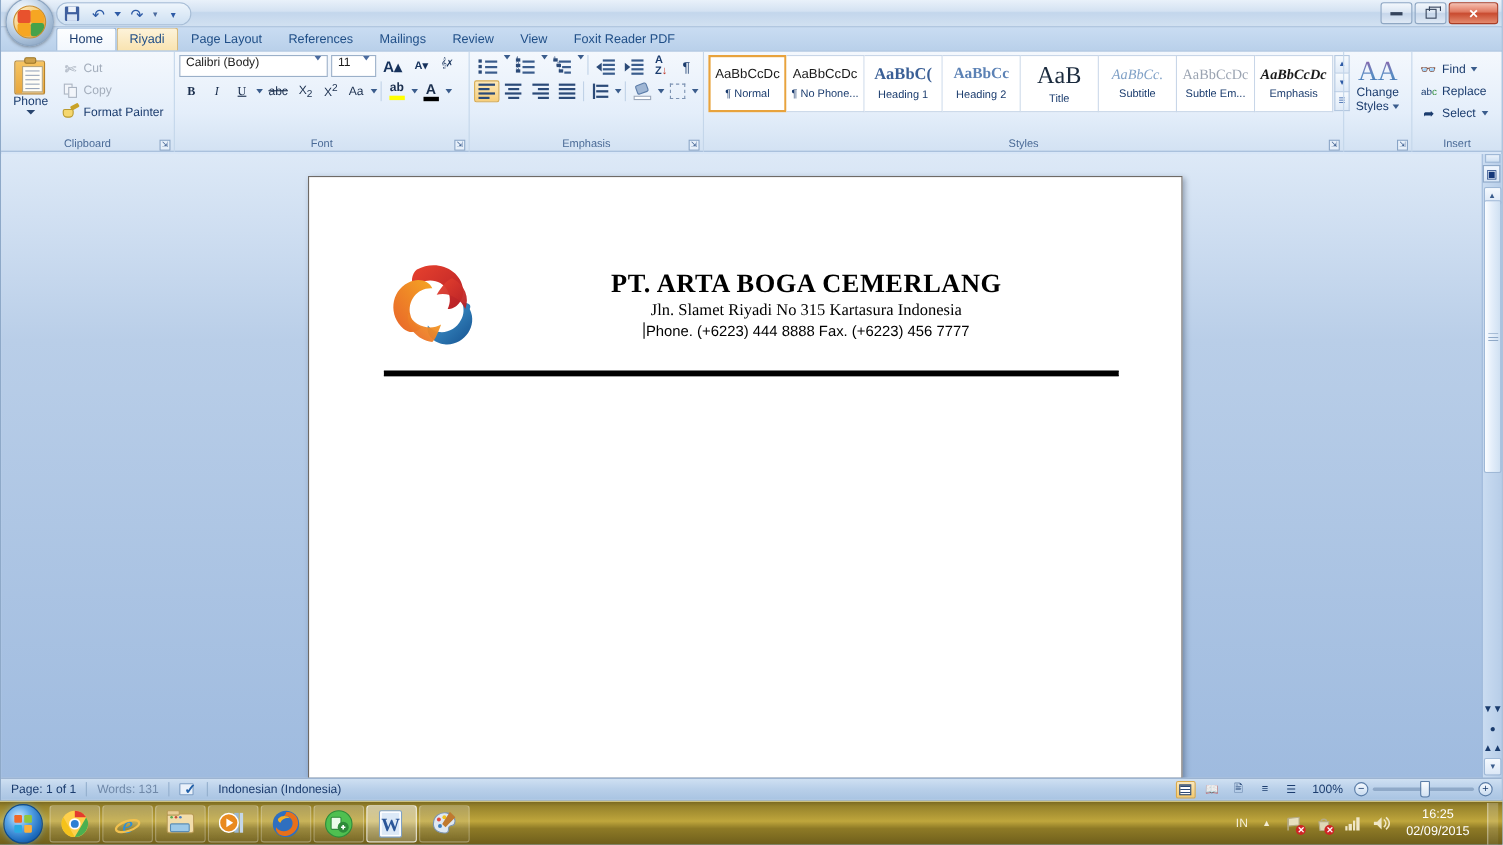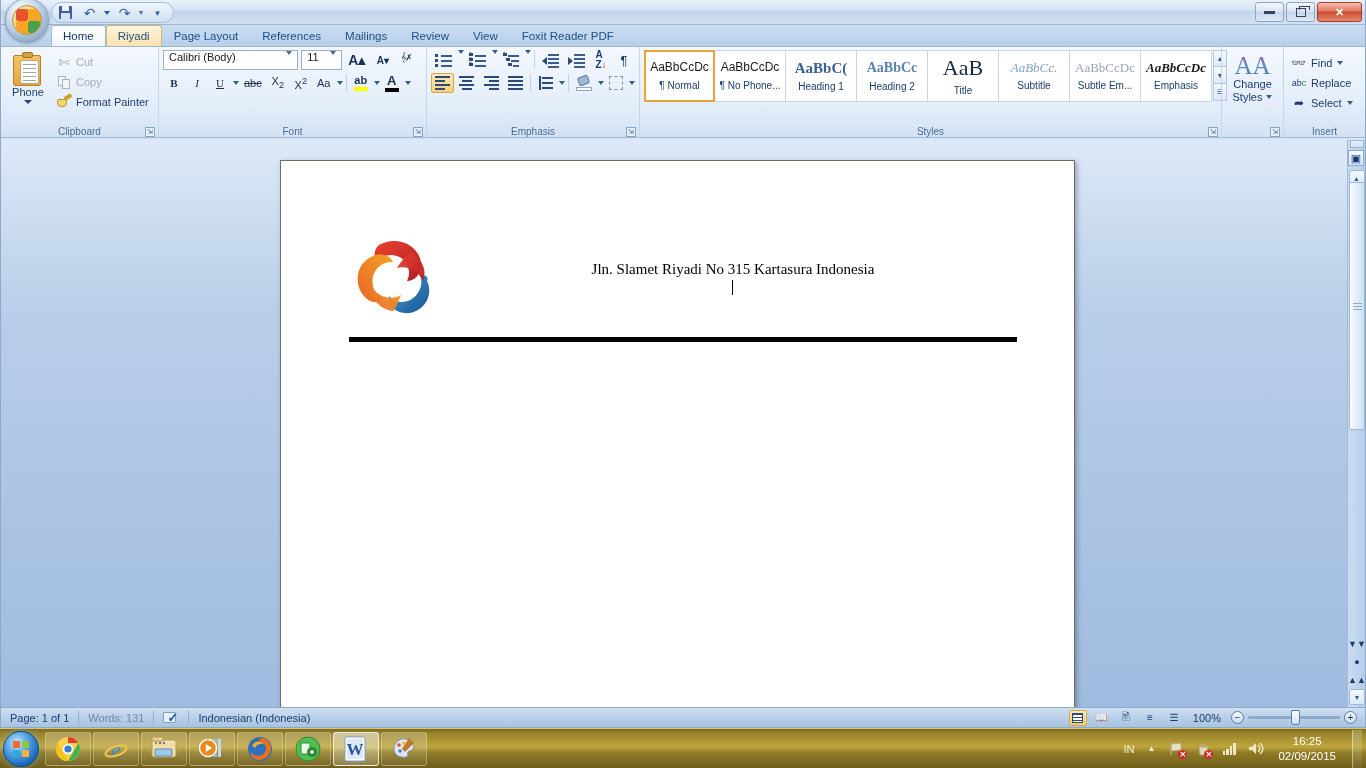--- a/index.html
+++ b/index.html
@@ -762,22 +762,23 @@
               </defs>
               <path d="M30 12 C48 2, 70 12, 72 30 C73 40, 66 48, 58 48 C64 36, 56 22, 42 22 C36 22, 31 25, 28 30 C24 24, 25 16, 30 12 Z" fill="url(#gRed)"></path>
               <path d="M18 66 C4 54, 6 32, 22 24 C31 19, 41 22, 44 29 C31 28, 21 40, 24 53 C25 59, 29 63, 34 65 C29 70, 23 70, 18 66 Z" fill="url(#gOrange)"></path>
               <path d="M78 48 C86 64, 72 82, 55 80 C45 79, 38 71, 40 63 C48 73, 64 70, 70 58 C73 53, 73 47, 71 42 C77 42, 80 44, 78 48 Z" fill="url(#gBlue)"></path>
               <path d="M44 78 C30 76, 20 64, 22 52 C28 64, 42 68, 52 62 C49 70, 47 75, 44 78 Z" fill="url(#gOrange)" opacity=".95"></path>
               <path d="M62 20 C74 26, 78 38, 74 48 C70 38, 58 32, 48 35 C53 27, 57 22, 62 20 Z" fill="url(#gRed)" opacity=".95"></path>
             </svg>
           </div>
 
           <div id="lh-text">
+            <div id="company-name">PT. ARTA BOGA CEMERLANG</div>
             <div id="company-address">Jln. Slamet Riyadi No 315 Kartasura Indonesia</div>
-            <div id="company-phone"><span id="text-cursor"></span></div>
+            <div id="company-phone"><span id="text-cursor"></span><span>Phone. (+6223) 444 8888  Fax. (+6223) 456 7777</span></div>
           </div>
 
         </div>
       </div>
 
       <div id="lh-rule"></div>
     </div>
   </div>
 
   <div id="vscroll">

